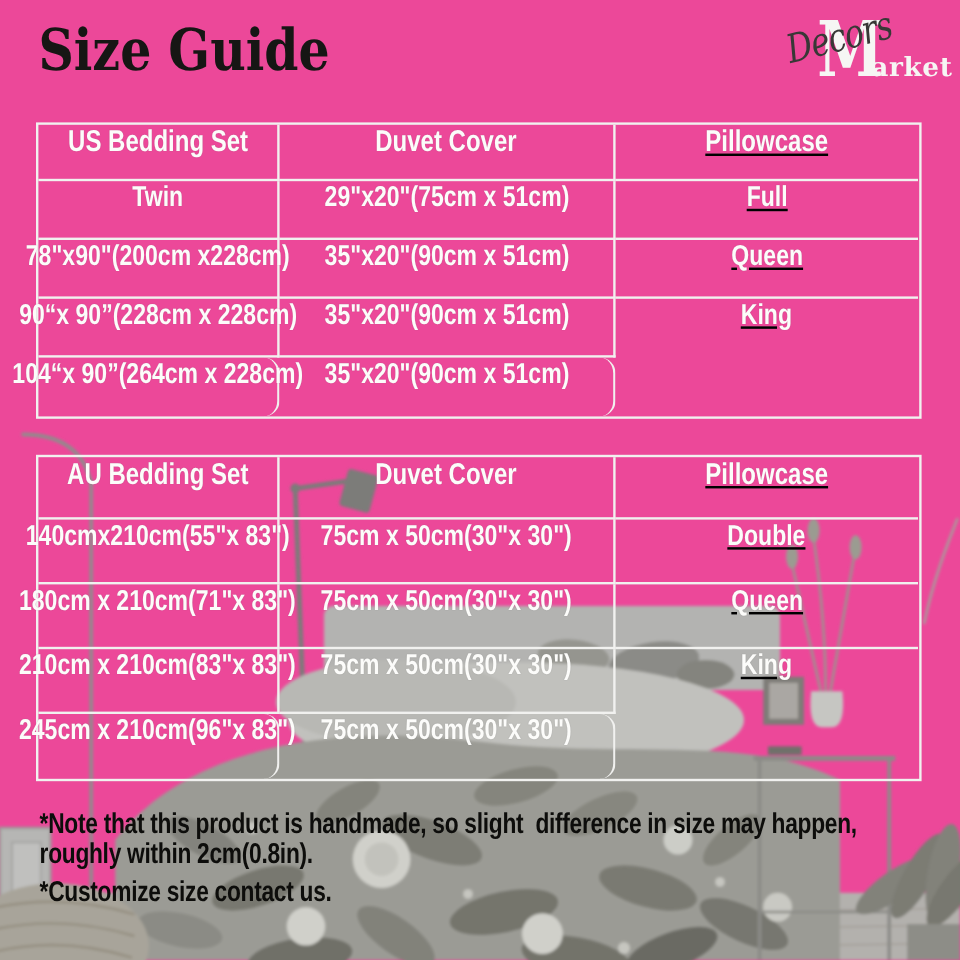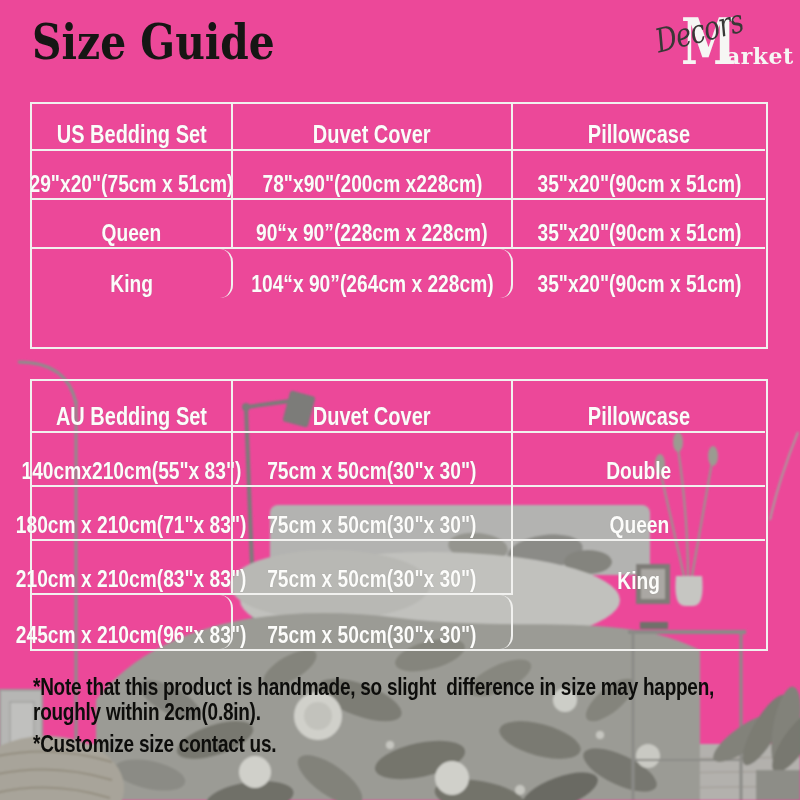--- a/index.html
+++ b/index.html
@@ -38,25 +38,25 @@
     white-space:pre;
   }
 
   .sgtable {
     position:absolute; left:30px; width:738px; box-sizing:border-box;
     display:grid; border:2px solid #f1f1ef;
   }
   .t1 { top:102px; grid-template-columns:201px 280px 252px; grid-template-rows:47px repeat(4,49px); }
   .t2 { top:379px; grid-template-columns:201px 280px 252px; grid-template-rows:52px repeat(4,54px); }
   .cell {
-    display:flex; align-items:flex-end; justify-content:center;
+    display:flex; align-items:flex-start; justify-content:center;
     border-right:2px solid #f1f1ef; border-bottom:2px solid #f1f1ef;
     background:transparent;
   }
-  .cell:nth-child(3n) { border-right:none; }
+  .cell:nth-child(3n) { border-right:none;text-decoration:underline; }
   .cell:nth-last-child(-n+3) { border-bottom:none;border-radius:13px; }
   .cell .tx {
     display:inline-block; font-weight:700; font-size:24px; color:#fcfcfa;
     transform:scaleX(0.8); white-space:pre;
     text-shadow:0 0 1px rgba(110,110,110,0.45);
   }
   .cell.th .tx { font-size:25px; }
 
   .notes {
     position:absolute; left:33px; top:674px; width:960px;
@@ -193,23 +193,29 @@
         <span class="tx">US Bedding Set</span>
       </div>
     <div class="cell th">
         <span class="tx">Duvet Cover</span>
       </div>
     <div class="cell th">
         <span class="tx">Pillowcase</span>
       </div>
 
     <div class="cell">
+        <span class="tx">Twin</span>
+      </div>
+    <div class="cell">
         <span class="tx">29"x20"(75cm x 51cm)</span>
       </div>
 
+    <div class="cell">
+        <span class="tx">Full</span>
+      </div>
     <div class="cell">
         <span class="tx">78"x90"(200cm x228cm)</span>
       </div>
     <div class="cell">
         <span class="tx">35"x20"(90cm x 51cm)</span>
       </div>
 
     <div class="cell">
         <span class="tx">Queen</span>
       </div>

